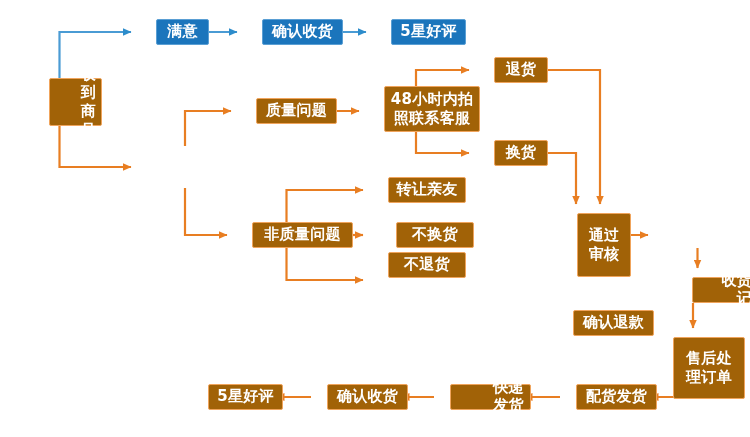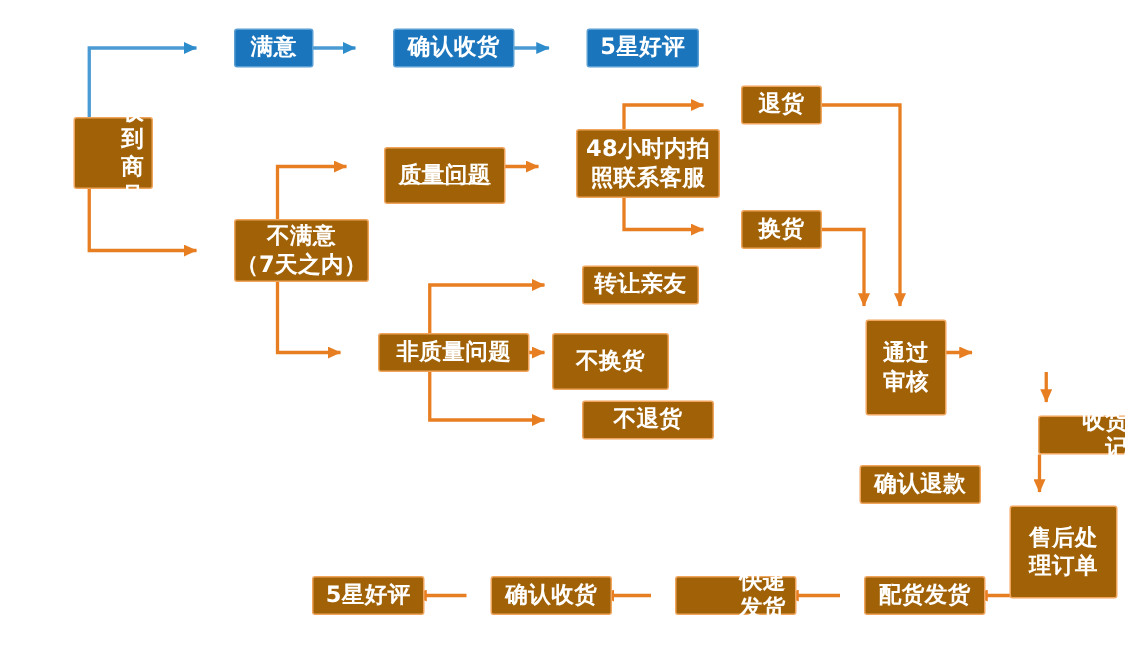--- a/index.html
+++ b/index.html
@@ -90,31 +90,29 @@
         <path d="M 560 397 H 524" stroke="#e87e22" marker-end="url(#arrow-orange)"></path>
         <path d="M 434 397 H 401" stroke="#e87e22" marker-end="url(#arrow-orange)"></path>
         <path d="M 311 397 H 276" stroke="#e87e22" marker-end="url(#arrow-orange)"></path>
       </g>
   </svg>
 <div class="node orange two-line" style="left: 33px; top: 78px; width: 53px; height: 48px; padding-left: 26px;">收到
 商品</div>
     <div class="node blue" style="left: 140px; top: 19px; width: 53px; height: 26px;">满意</div>
     <div class="node blue" style="left: 246px; top: 19px; width: 81px; height: 26px;">确认收货</div>
     <div class="node blue" style="left: 375px; top: 19px; width: 75px; height: 26px;">5星好评</div>
-    <div class="node orange two-line" style="left: 140px; top: 146px; width: 90px; height: 42px;">不满意
-（7天之内）</div>
-    <div class="node orange" style="left: 240px; top: 98px; width: 81px; height: 38px; text-decoration: underline;">质量问题</div>
+    <div class="node orange" style="left: 240px; top: 98px; width: 81px; height: 26px;">质量问题</div>
     <div class="node orange two-line" style="left: 368px; top: 86px; width: 96px; height: 46px;">48小时内拍
 照联系客服</div>
     <div class="node orange" style="left: 478px; top: 57px; width: 54px; height: 26px;">退货</div>
     <div class="node orange" style="left: 478px; top: 140px; width: 54px; height: 26px;">换货</div>
     <div class="node orange" style="left: 236px; top: 222px; width: 101px; height: 26px;">非质量问题</div>
     <div class="node orange" style="left: 372px; top: 177px; width: 78px; height: 26px;">转让亲友</div>
-    <div class="node orange" style="left: 352px; top: 222px; width: 78px; height: 38px;">不换货</div>
-    <div class="node orange" style="left: 372px; top: 267px; width: 88px; height: 26px;">不退货</div>
+    <div class="node orange" style="left: 380px; top: 222px; width: 78px; height: 26px;">不换货</div>
+    <div class="node orange" style="left: 372px; top: 252px; width: 78px; height: 26px;">不退货</div>
     <div class="node orange two-line" style="left: 561px; top: 213px; width: 54px; height: 64px;">通过
 审核</div>
     <div class="node orange" style="left: 676px; top: 277px; width: 81px; height: 26px; padding-left: 24px;">收货登记</div>
     <div class="node orange two-line" style="left: 657px; top: 337px; width: 72px; height: 62px;">售后处
 理订单</div>
     <div class="node orange" style="left: 557px; top: 310px; width: 81px; height: 26px;">确认退款</div>
     <div class="node orange" style="left: 560px; top: 384px; width: 81px; height: 26px;">配货发货</div>
     <div class="node orange" style="left: 434px; top: 384px; width: 81px; height: 26px; padding-left: 36px;">快递发货</div>
     <div class="node orange" style="left: 311px; top: 384px; width: 81px; height: 26px;">确认收货</div>
     <div class="node orange" style="left: 192px; top: 384px; width: 75px; height: 26px;">5星好评</div>

